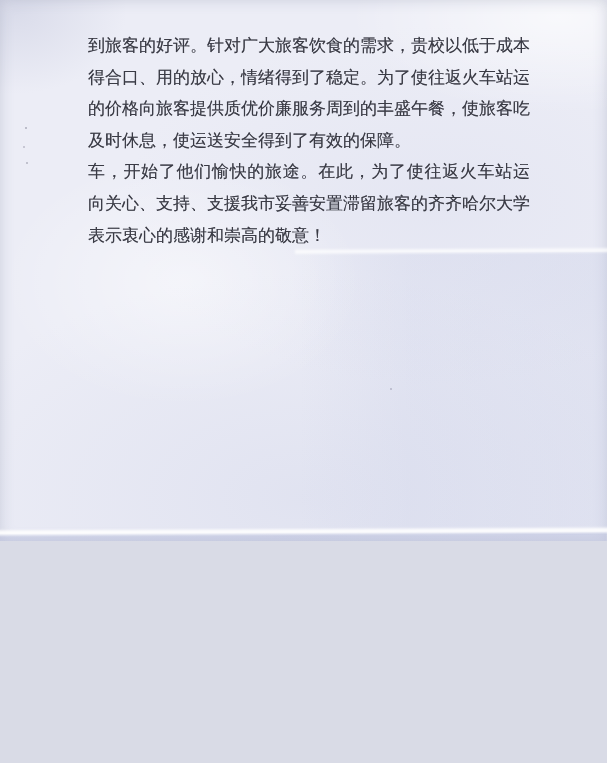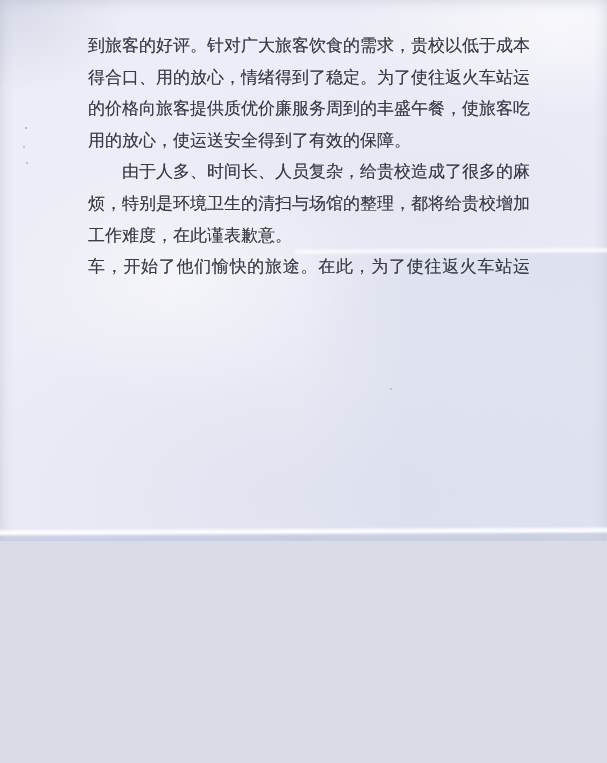--- a/index.html
+++ b/index.html
@@ -105,29 +105,26 @@
   <div class="speck s2"></div>
   <div class="speck s3"></div>
   <div class="speck s4"></div>
   <div class="speck s5"></div>
 
   <div class="letter-text">
     <div class="para">
       <div class="line">到旅客的好评。针对广大旅客饮食的需求，贵校以低于成本</div>
       <div class="line">得合口、用的放心，情绪得到了稳定。为了使往返火车站运</div>
       <div class="line">的价格向旅客提供质优价廉服务周到的丰盛午餐，使旅客吃</div>
-      <div class="line last">用的放心，使运送安全得到了有效的保障。</div>
-    </div>
-    <div class="para">
-      <div class="line">　　由于人多、时间长、人员复杂，给贵校造成了很多的麻</div>
-      <div class="line">烦，特别是环境卫生的清扫与场馆的整理，都将给贵校增加</div>
-      <div class="line last">工作难度，在此谨表歉意。</div>
+      <div class="line last">及时休息，使运送安全得到了有效的保障。</div>
     </div>
     <div class="para">
       <div class="line">车，开始了他们愉快的旅途。在此，为了使往返火车站运</div>
+      <div class="line">向关心、支持、支援我市妥善安置滞留旅客的齐齐哈尔大学</div>
+      <div class="line last">表示衷心的感谢和崇高的敬意！</div>
     </div>
   </div>
 
   <svg class="seal" viewBox="0 0 150 150">
 
     <circle cx="75" cy="75" r="64" fill="none" stroke="#d4485e" stroke-width="4.6" opacity="0.82"></circle>
 
     <path id="sealTextArc" fill="none" d="M 31.5 95.3 A 48 48 0 1 1 118.5 95.3"></path>
     <text font-size="20" font-weight="bold" fill="#cf4558" opacity="0.85" letter-spacing="1.5" font-family="Liberation Serif, DejaVu Serif, serif">
       <textPath href="#sealTextArc">齐齐哈尔市人民政府</textPath>

